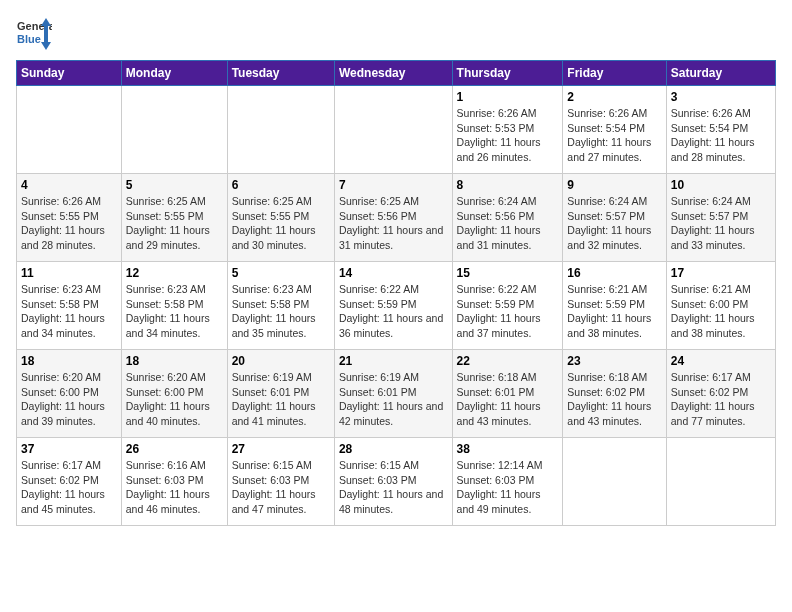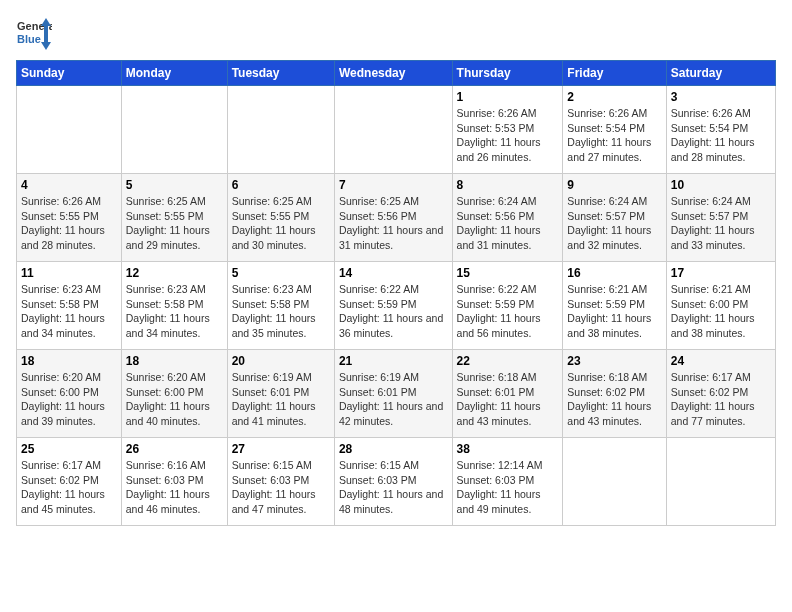--- a/index.html
+++ b/index.html
@@ -32,21 +32,21 @@
     .location {
       font-size: 14px;
       color: #555;
     }
     table {
       width: 100%;
       border-collapse: collapse;
       font-size: 11px;
     }
     thead tr th {
-      background-color: #1d4ed8;
+      background-color: #4c1d95;
       color: #fff;
       padding: 5px 4px;
       text-align: left;
       font-size: 12px;
       font-weight: bold;
       border: 1px solid #2e6db4;
     }
     tbody tr td {
       border: 1px solid #ccc;
       vertical-align: top;
@@ -194,21 +194,21 @@
         <td>
           <span class="day-number">14</span>
           <div class="day-info">Sunrise: 6:22 AM</div>
           <div class="day-info">Sunset: 5:59 PM</div>
           <div class="day-info">Daylight: 11 hours and 36 minutes.</div>
         </td>
         <td>
           <span class="day-number">15</span>
           <div class="day-info">Sunrise: 6:22 AM</div>
           <div class="day-info">Sunset: 5:59 PM</div>
-          <div class="day-info">Daylight: 11 hours and 56 minutes.</div>
+          <div class="day-info">Daylight: 11 hours and 37 minutes.</div>
         </td>
         <td>
           <span class="day-number">16</span>
           <div class="day-info">Sunrise: 6:21 AM</div>
           <div class="day-info">Sunset: 5:59 PM</div>
           <div class="day-info">Daylight: 11 hours and 38 minutes.</div>
         </td>
         <td>
           <span class="day-number">17</span>
           <div class="day-info">Sunrise: 6:21 AM</div>
@@ -255,21 +255,21 @@
         </td>
         <td>
           <span class="day-number">24</span>
           <div class="day-info">Sunrise: 6:17 AM</div>
           <div class="day-info">Sunset: 6:02 PM</div>
           <div class="day-info">Daylight: 11 hours and 77 minutes.</div>
         </td>
       </tr>
       <tr>
         <td>
-          <span class="day-number">25</span>
+          <span class="day-number">37</span>
           <div class="day-info">Sunrise: 6:17 AM</div>
           <div class="day-info">Sunset: 6:02 PM</div>
           <div class="day-info">Daylight: 11 hours and 45 minutes.</div>
         </td>
         <td>
           <span class="day-number">26</span>
           <div class="day-info">Sunrise: 6:16 AM</div>
           <div class="day-info">Sunset: 6:03 PM</div>
           <div class="day-info">Daylight: 11 hours and 46 minutes.</div>
         </td>

